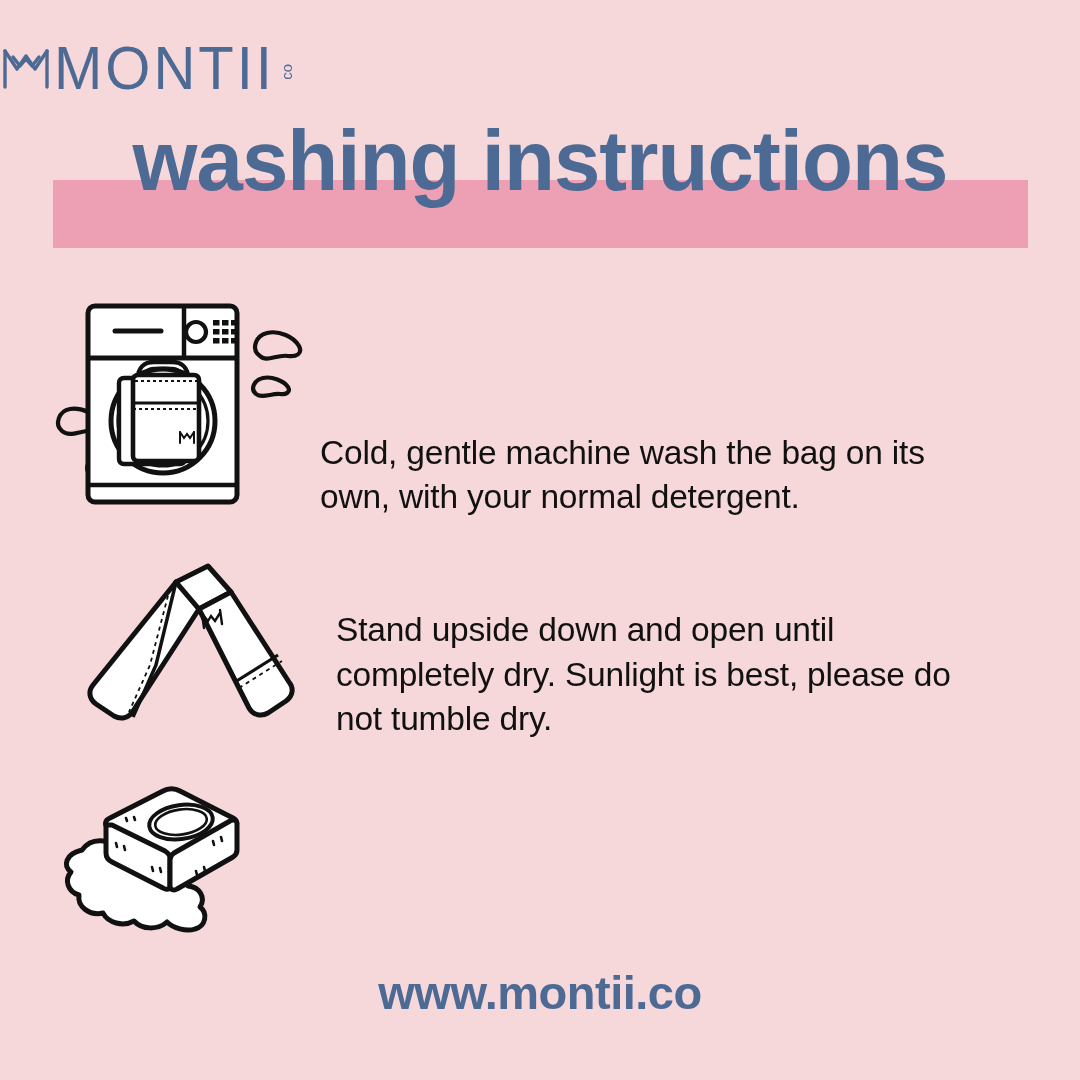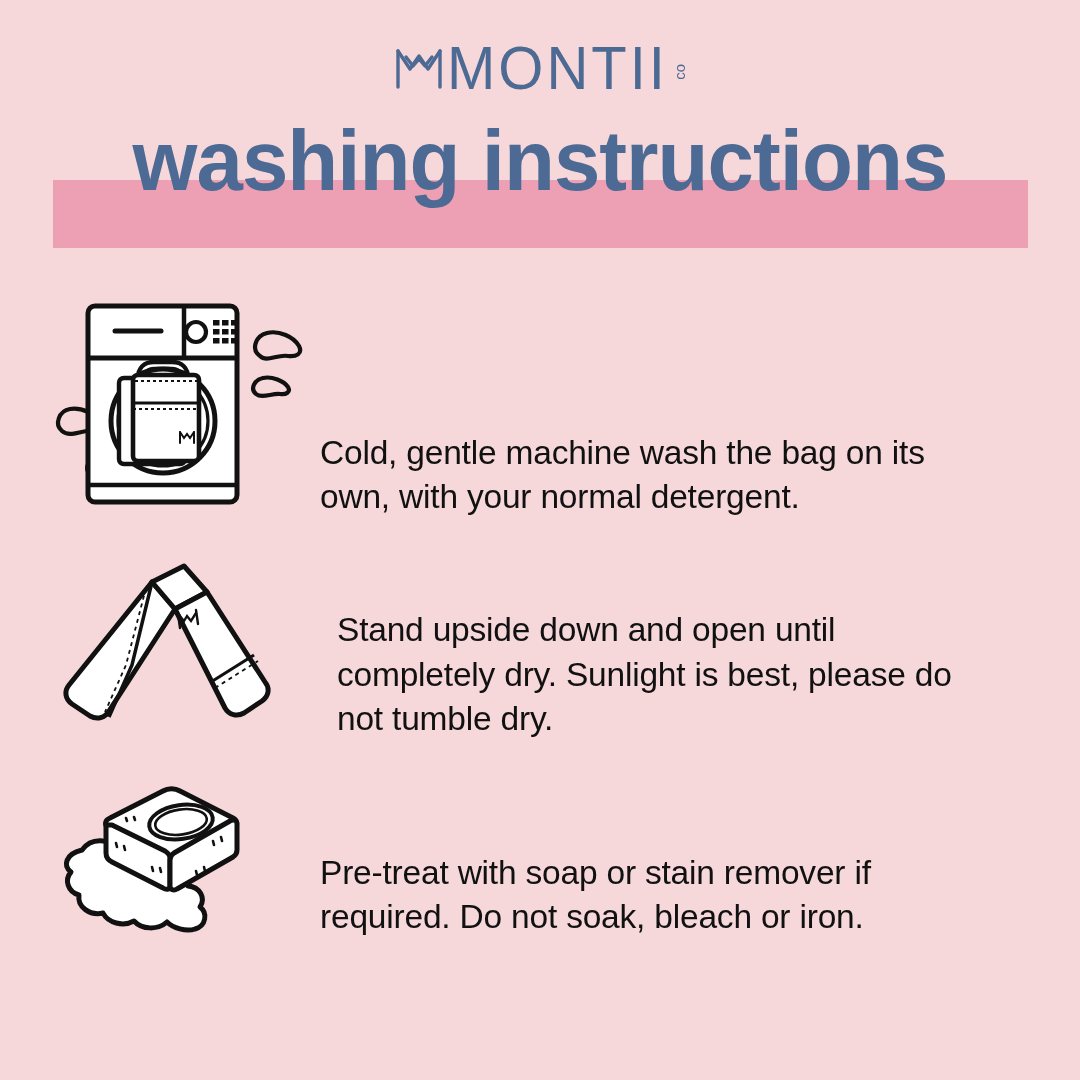--- a/index.html
+++ b/index.html
@@ -8,21 +8,21 @@
     background:#f6d7da;
     font-family:"Liberation Sans", sans-serif;
     overflow:hidden;
     position:relative;
   }
   .page{position:absolute;inset:0;}
 
   
   .logo-wrap{
     position:absolute;left:0;top:40px;width:1080px;
-    display:flex;align-items:flex-start;justify-content:center;
+    display:flex;align-items:flex-start;justify-content:flex-start;
   }
   .logo-mark{
     width:52px;height:52px;margin-right:2px;margin-top:2px;display:block;
   }
   .logo-word{
     font-family:"Liberation Sans", sans-serif;
     font-size:58px;
     letter-spacing:3px;
     color:#4c6a93;
     font-weight:400;
@@ -64,21 +64,21 @@
   .row{position:absolute;display:flex;align-items:flex-end;}
   .icon-cell{width:300px;display:flex;justify-content:center;align-items:center;}
   .text-cell{
     width:660px;
     font-size:33.5px;
     line-height:1.33;
     color:#111111;
     letter-spacing:-0.2px;
   }
   #row1{left:20px;top:288px;height:232px;}
-  #row2{left:12px;top:552px;height:190px;gap:25px;}
+  #row2{left:36px;top:552px;height:190px;}
   #row3{left:20px;top:775px;height:165px;}
 
   
   .footer{
     position:absolute;left:0;top:965px;width:1080px;
     text-align:center;
     font-size:47px;
     font-weight:bold;
     color:#4c6a93;
     letter-spacing:-0.5px;
@@ -222,17 +222,17 @@
             <path d="M104 71 l1 4"></path>
           <path d="M132 92 l1 4"></path>
             <path d="M140 93 l1 4"></path>
           <path d="M176 96 l1 4"></path>
             <path d="M184 92 l1 4"></path>
           <path d="M193 66 l1 4"></path>
             <path d="M201 62 l1 4"></path>
         </g>
       </svg>
     </div>
-    <div class="text-cell">Pre-treat with soap or stain remover if required. Do not soak, bleach or iron.</div>
-  </div>
-
+  </div>
+
+  <div class="footer">www.montii.co</div>
 
 </div>
 
 </body></html>

